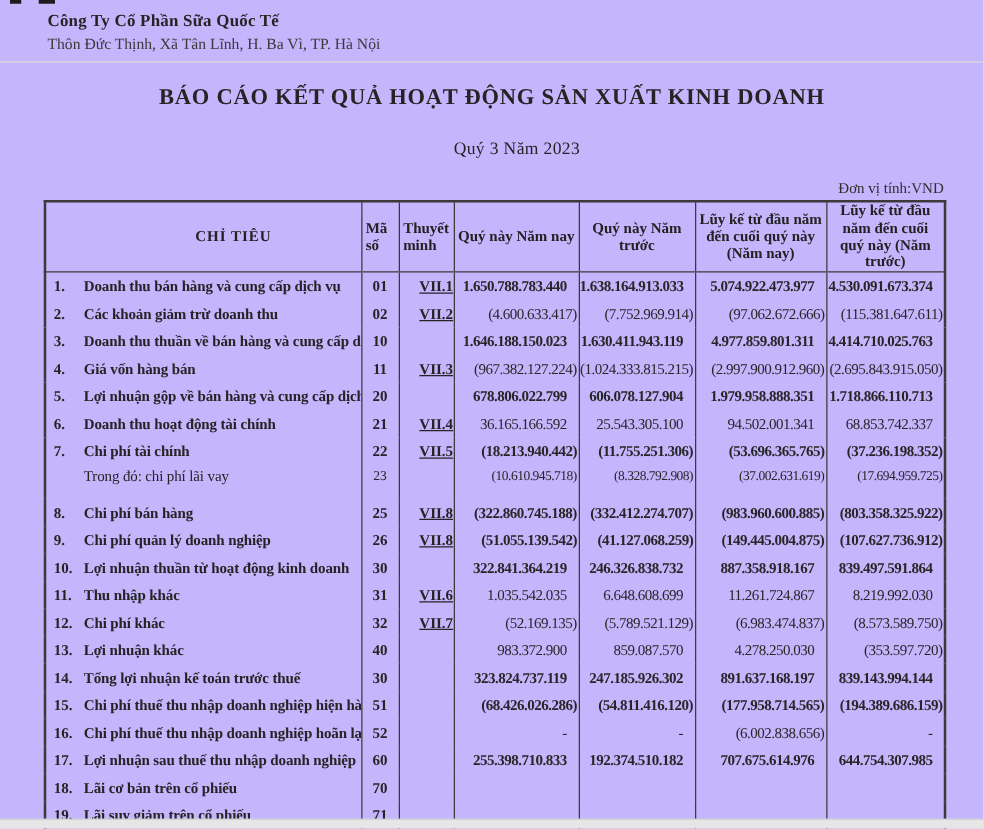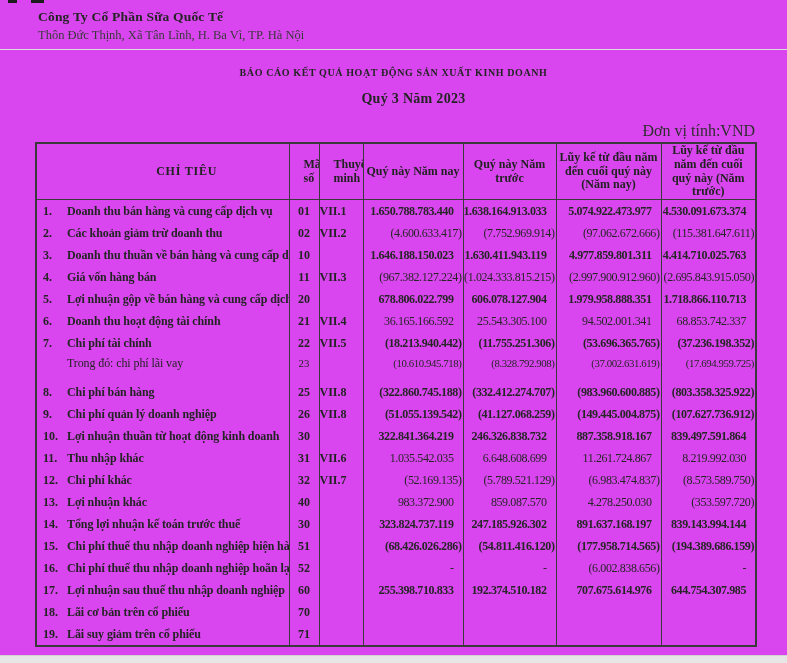--- a/index.html
+++ b/index.html
@@ -1,38 +1,38 @@
 <!DOCTYPE html>
 <html><head>
 <meta charset="utf-8">
 <style>
   html,body{margin:0;padding:0;background:#ffffff;}
   .page{
     position:relative;
     width:787px;height:663px;
-    background:#d946ef;
+    background:#c4b5fd;
     overflow:hidden;
     font-family:"Liberation Serif","DejaVu Serif",serif;
     color:#242424;
     box-sizing:border-box;
   }
   .scan-mark{position:absolute;top:0;height:3px;background:#1c1c1c;}
   .scan-mark.m1{left:8px;width:9px;}
   .scan-mark.m2{left:31px;width:13px;}
   .scan-edge{position:absolute;left:0;bottom:0;width:100%;height:7px;background:#e6e6e6;border-top:1px solid #d2d2d2;}
 
   .letterhead{padding:9px 0 6px 38px;border-bottom:1px solid #dcdcda;}
   .company{font-size:13.5px;font-weight:bold;letter-spacing:.2px;}
   .address{font-size:12.5px;margin-top:3px;color:#3a3a3a;}
 
   .title-block{text-align:center;margin-top:17px;}
-  .report-title{font-size:10px;font-weight:bold;letter-spacing:.6px;}
-  .report-period{font-size:14px;font-weight:bold;margin-top:13px;letter-spacing:.3px;padding-left:40px;}
-
-  .unit-note{width:720px;margin:15px 0 2px 35px;text-align:right;font-size:16px;color:#2e2e2e;}
+  .report-title{font-size:18px;font-weight:bold;letter-spacing:.6px;}
+  .report-period{font-size:14px;font-weight:normal;margin-top:24px;letter-spacing:.3px;padding-left:40px;}
+
+  .unit-note{width:720px;margin:15px 0 2px 35px;text-align:right;font-size:12px;color:#2e2e2e;}
 
   table.report{
     table-layout:fixed;
     border-collapse:collapse;
     margin-left:35px;
     width:720px;
     border:2px solid #3a3a3a;
   }
   .report th,.report td{
     border-left:1px solid #3a3a3a;
@@ -43,32 +43,32 @@
   .report th:first-child,.report td:first-child{border-left:none;}
   .report thead th{
     border-bottom:1.5px solid #3a3a3a;
     height:46px;
     font-size:12px;
     font-weight:bold;
     line-height:1.15;
     color:#222;
   }
   th.h-chitieu{font-size:12.5px;letter-spacing:.8px;text-align:center;padding-left:48px;}
-  th.h-small{text-align:left;padding:0 14px;font-size:11.8px;}
+  th.h-small{text-align:left;padding:0 3px;font-size:11.8px;}
   th.h-money{text-align:center;font-size:11.6px;padding:0 2px;}
 
   .report tbody td{height:22px;font-size:12px;}
   .c-label{white-space:nowrap;margin-top:11px;}
   .row-no{display:inline-block;width:24px;padding-left:6px;font-weight:bold;}
   .row-label{font-weight:bold;letter-spacing:-.1px;}
   tr.sub .row-label{font-weight:normal;}
   tr.sub td{height:18px;}
   tr.gap td{padding-bottom:9px;}
   .c-code{text-align:center;font-weight:bold;font-size:11.8px;}
-  .c-note{text-align:left;font-weight:bold;font-size:11.3px;}
+  .c-note{text-align:right;font-weight:bold;font-size:11.3px;text-decoration:underline;}
   .c-num{text-align:right;white-space:nowrap;font-size:11px;letter-spacing:-.4px;color:#262626;}
   .c-num span{margin-right:9px;}
   .c-num span.paren{margin-right:1px;text-align:center;}
   tr.vb .c-num{font-weight:bold;}
   tr.sub .c-num,tr.sub .c-code{font-weight:normal;font-size:10.8px;}
 </style>
 </head>
 <body>
 
 <div class="page">

